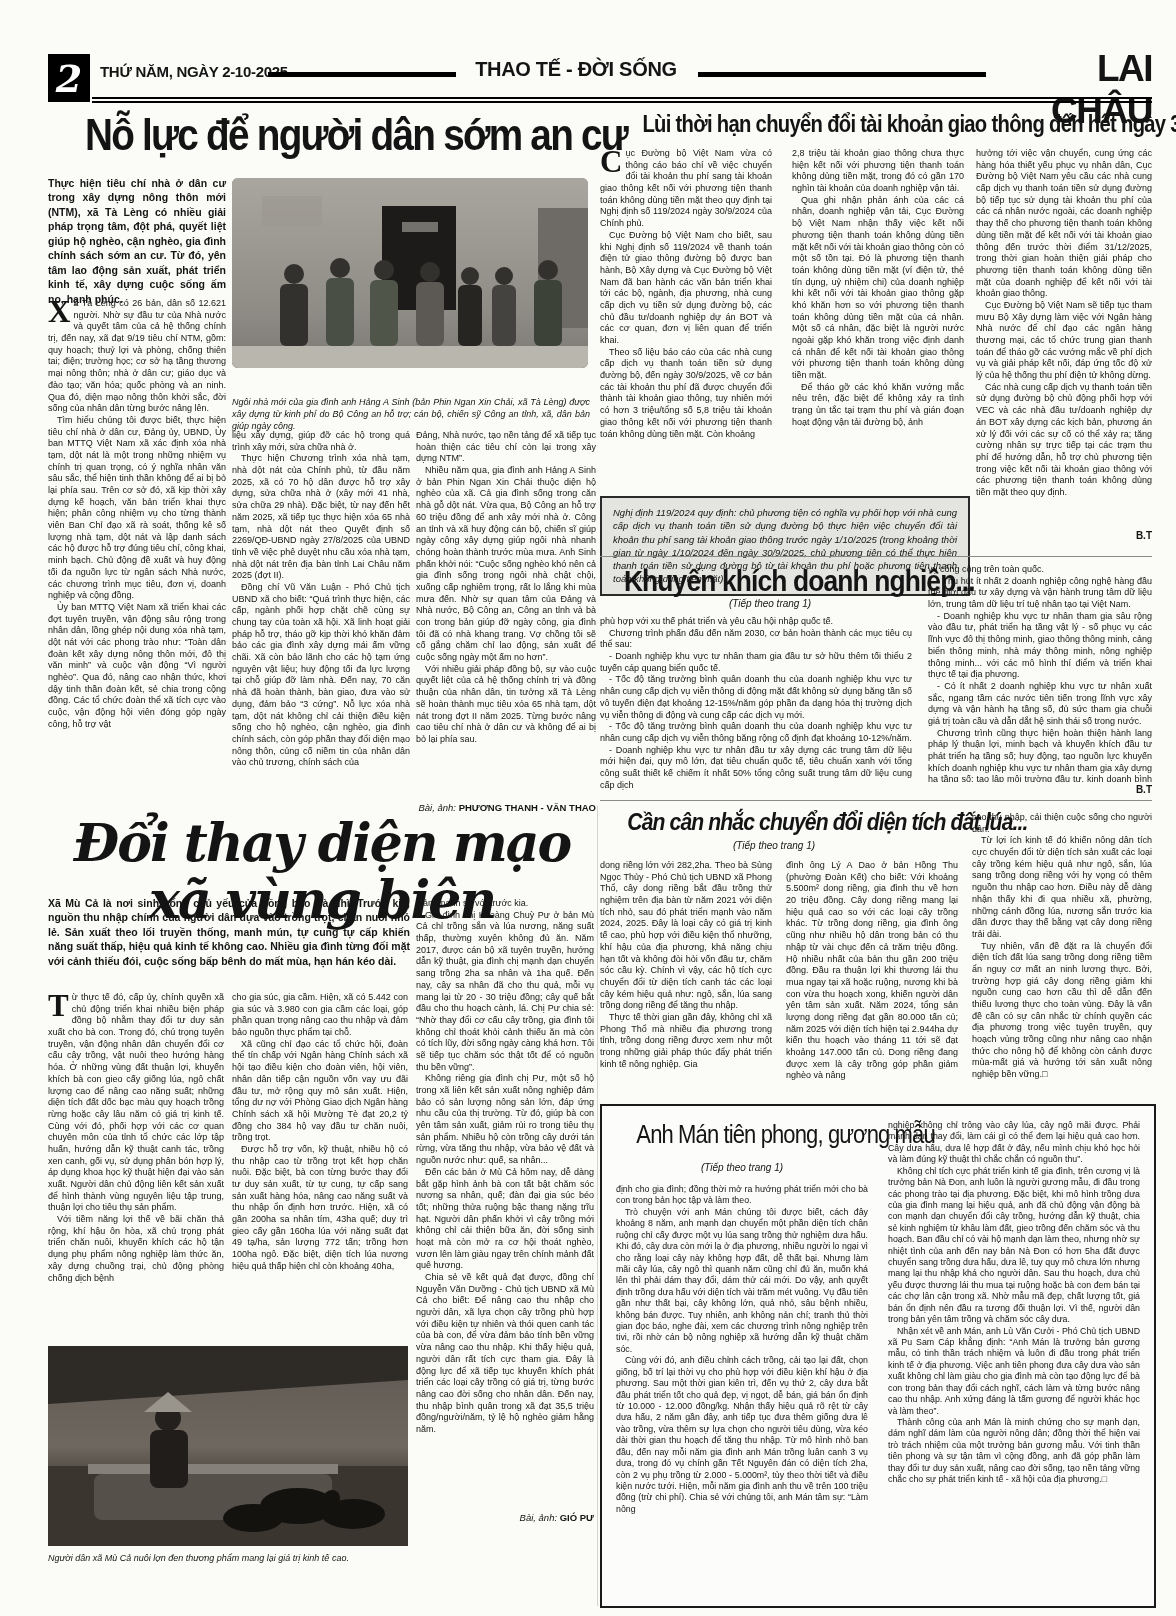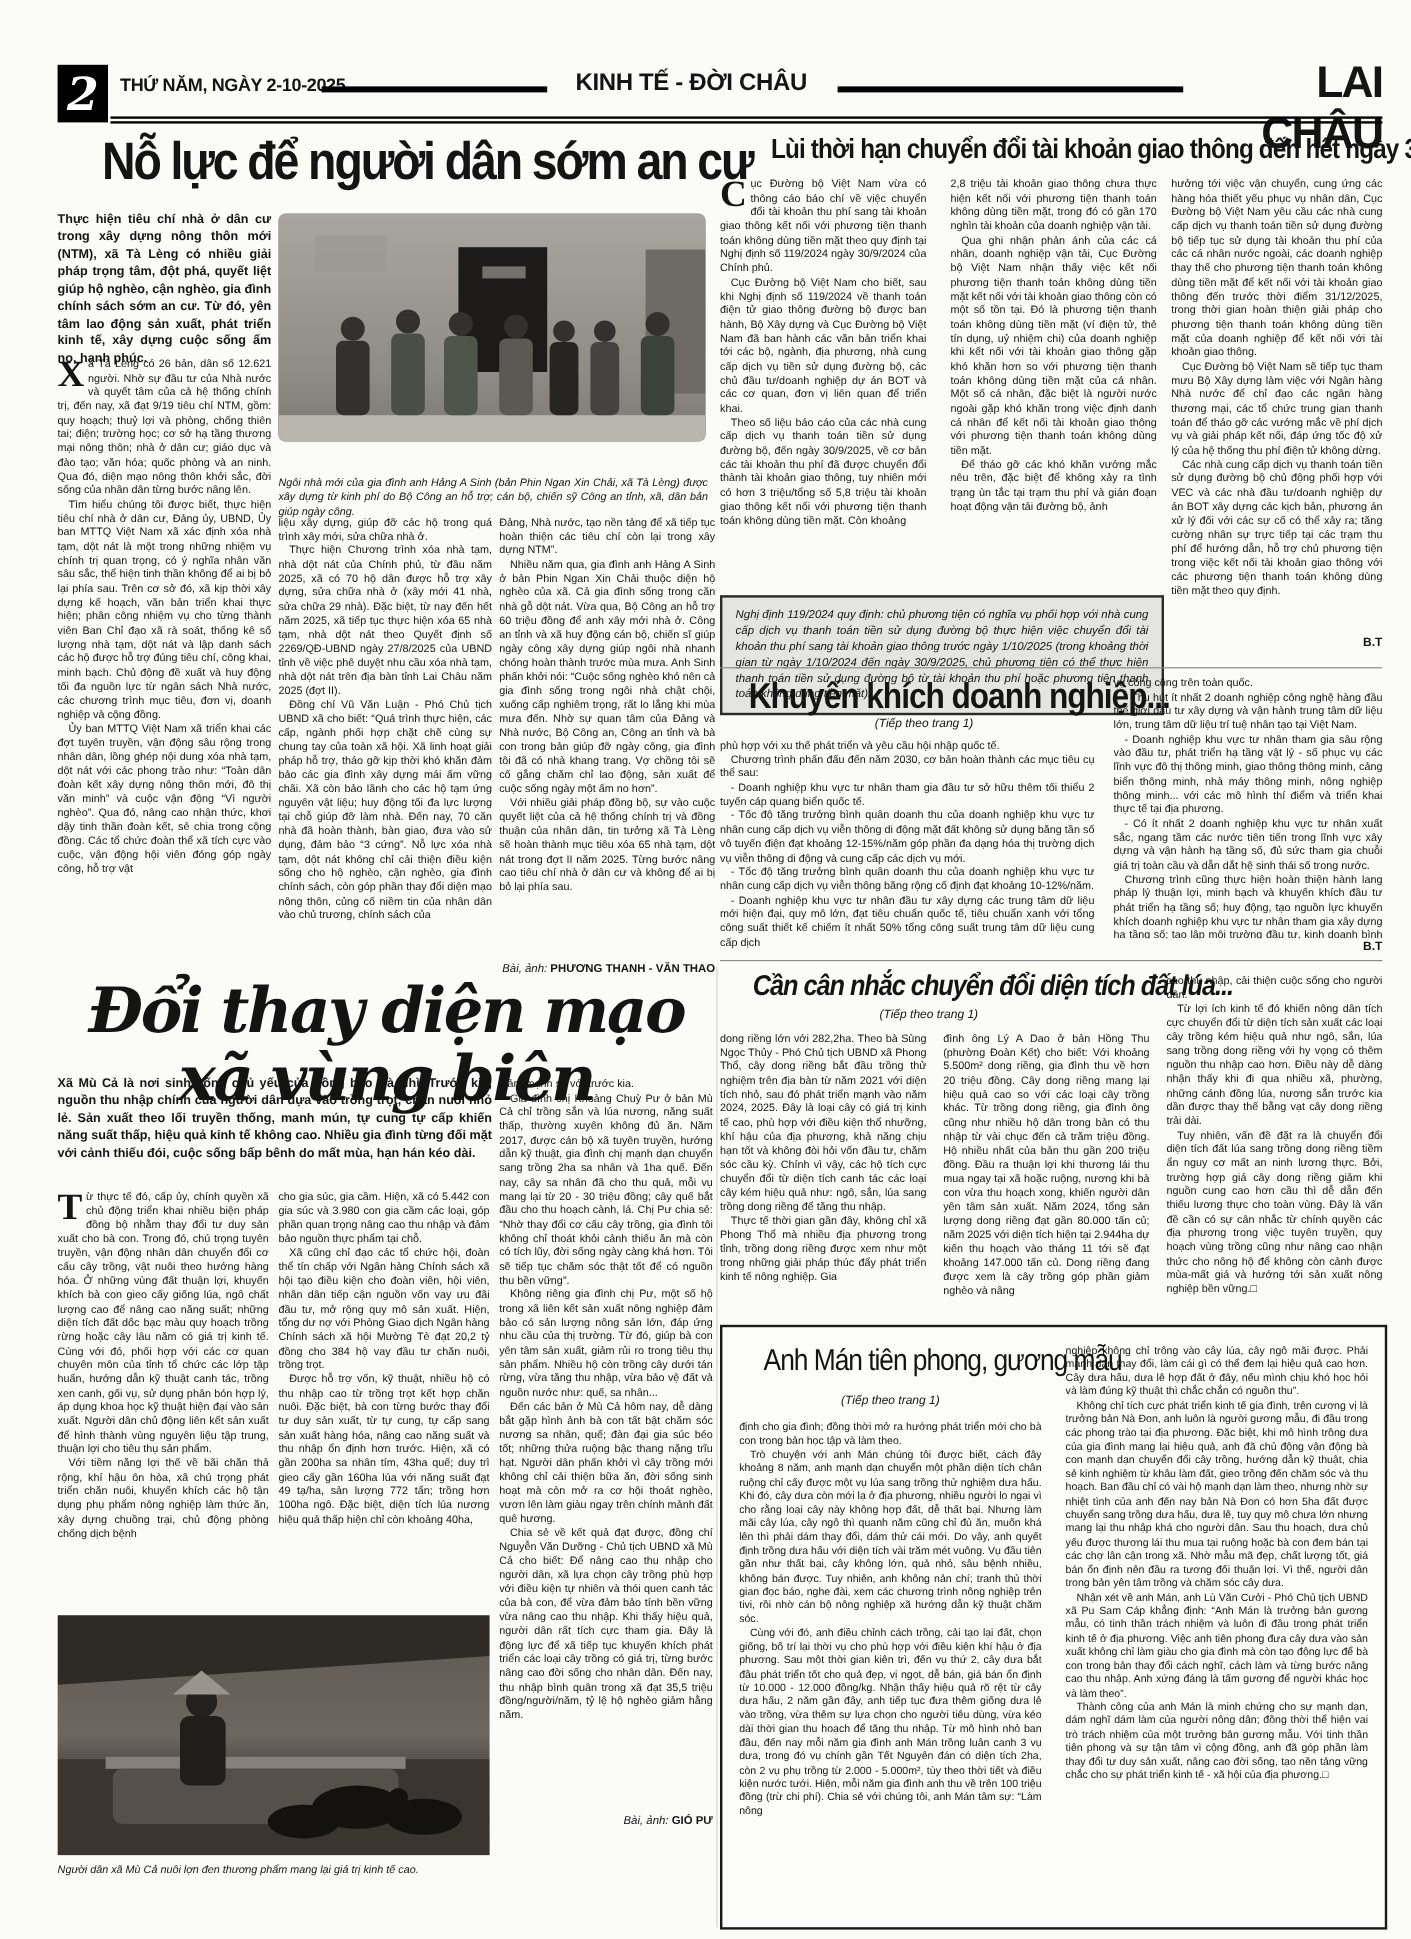--- a/index.html
+++ b/index.html
@@ -52,21 +52,21 @@
   .photo svg{display:block;}
 </style>
 </head>
 <body>
 
 <div class="abs page-num-box" style="left:48px;top:54px;">
   <span>2</span>
 </div>
 <div class="abs issue-date" style="left:100px;top:63px;">THỨ NĂM, NGÀY 2-10-2025</div>
 <div class="abs bar" style="left:268px;top:72px;width:188px;"></div>
-<div class="abs section-title center" style="left:460px;top:58px;width:232px;">KINH TẾ - ĐỜI CHÂU</div>
+<div class="abs section-title center" style="left:460px;top:58px;width:232px;">THAO TẾ - ĐỜI SỐNG</div>
 <div class="abs bar" style="left:698px;top:72px;width:288px;"></div>
 <div class="abs masthead" style="left:992px;top:48px;width:160px;text-align:right;">LAI CHÂU</div>
 <div class="abs double-rule" style="left:92px;top:97px;width:1060px;"></div>
 
 <div class="abs headline-1 center" style="left:48px;top:112px;width:548px;">
   <span class="condense">Nỗ lực để người dân sớm an cư</span>
 </div>
 <div class="abs lead" style="left:48px;top:176px;width:178px;">Thực hiện tiêu chí nhà ở dân cư trong xây dựng nông thôn mới (NTM), xã Tà Lèng có nhiều giải pháp trọng tâm, đột phá, quyết liệt giúp hộ nghèo, cận nghèo, gia đình chính sách sớm an cư. Từ đó, yên tâm lao động sản xuất, phát triển kinh tế, xây dựng cuộc sống ấm no, hạnh phúc.</div>
 <div class="abs photo" style="left:232px;top:178px;width:356px;height:190px;border-radius:6px;">
   <svg width="356" height="190" viewBox="0 0 356 190" xmlns="http://www.w3.org/2000/svg">

